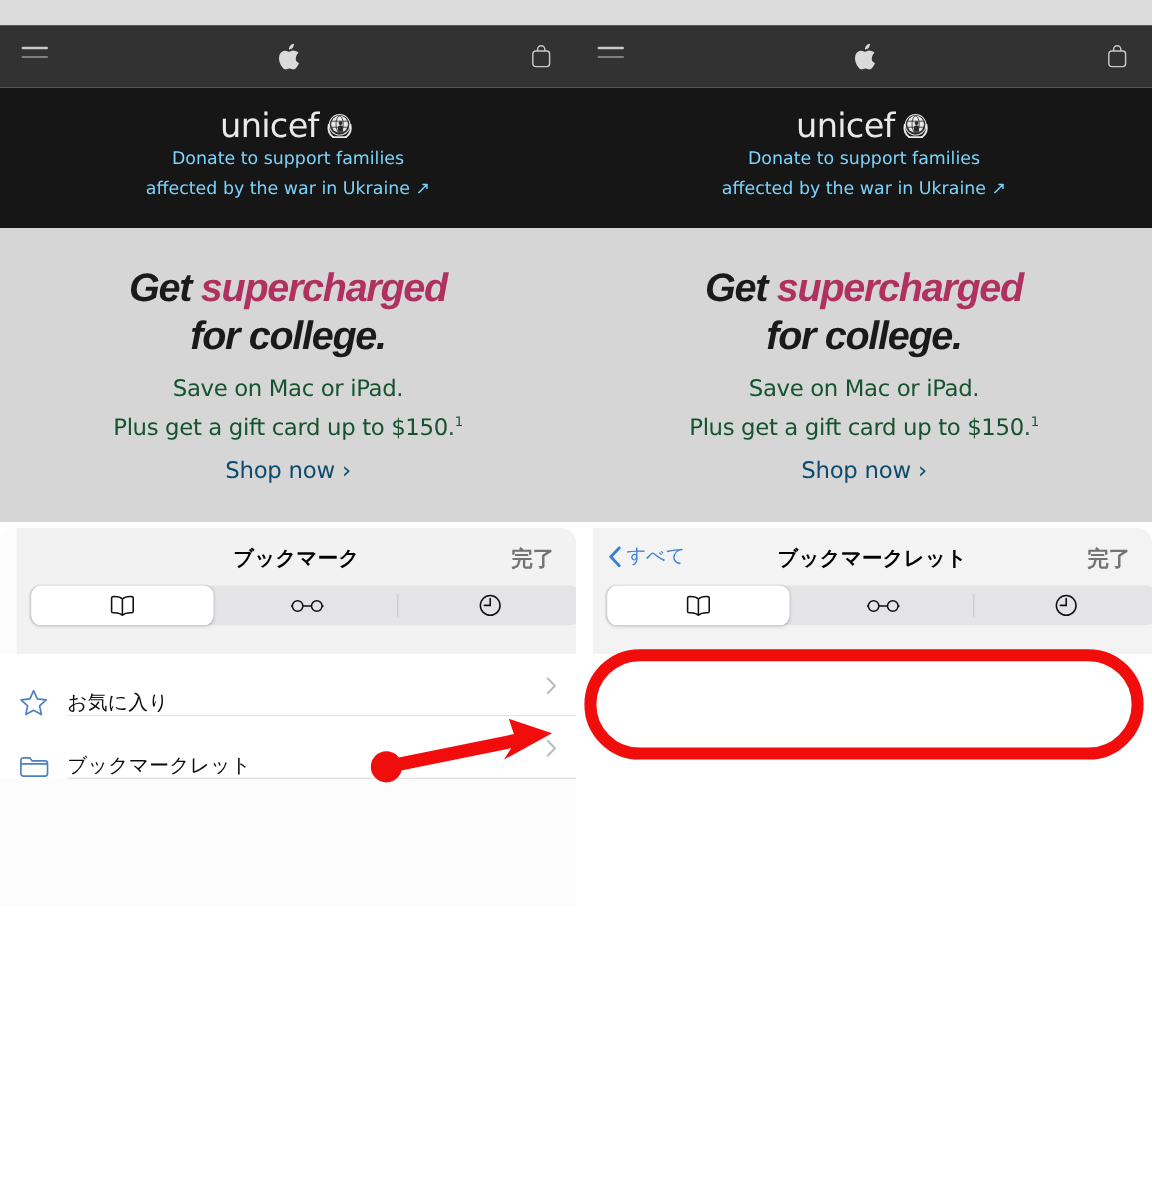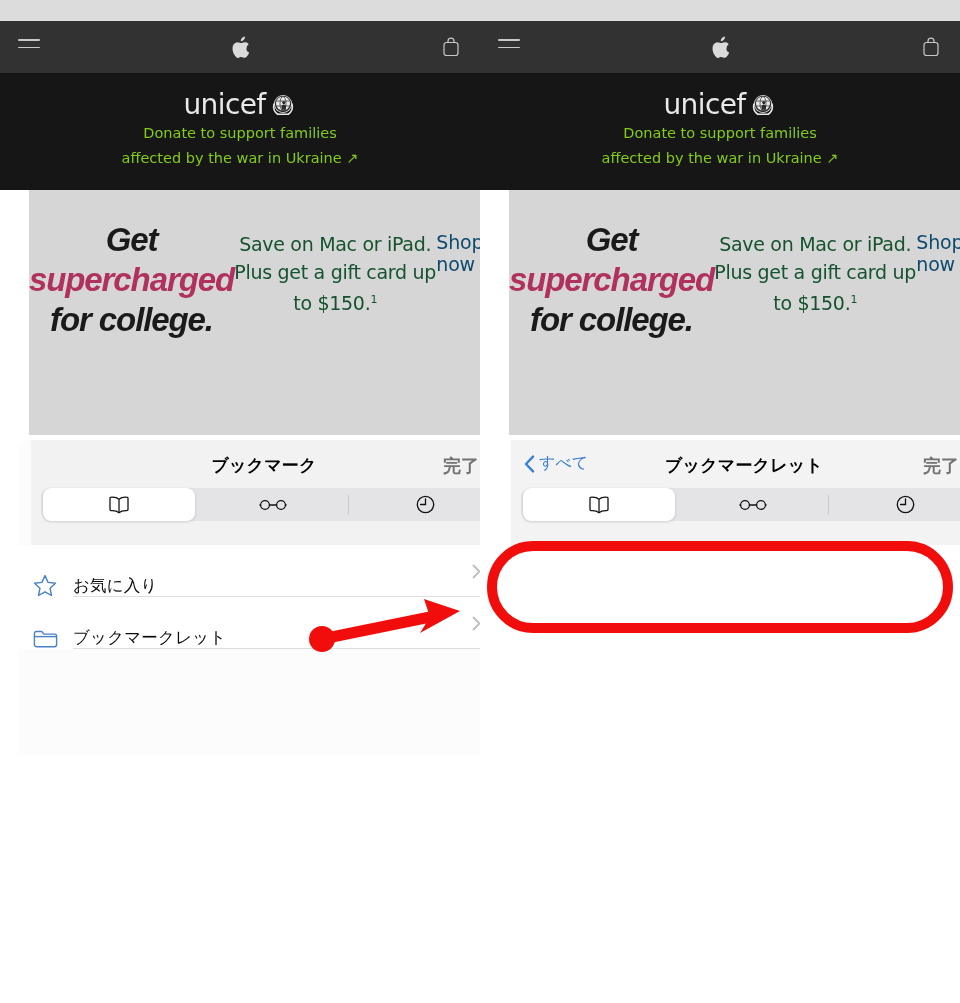--- a/index.html
+++ b/index.html
@@ -38,51 +38,50 @@
     display: flex; flex-direction: column; align-items: center; justify-content: flex-start;
     padding-top: 15px;
   }
   .unicef-logo { display: flex; align-items: center; gap: 3px; }
   .unicef-word {
     color: #e9e9e9; font-size: 28px; letter-spacing: -0.6px;
     font-family: "DejaVu Sans", sans-serif; font-weight: 400;
   }
   .unicef-emblem { width: 28px; height: 28px; }
   .unicef-line {
-    color: #84cc16; font-size: 14.5px; line-height: 25px; text-align: center;
+    color: #7dd3fc; font-size: 14.5px; line-height: 25px; text-align: center;
     font-family: "DejaVu Sans", sans-serif;
   }
 
   
   .hero {
     position: absolute; top: 190px; left: 0; width: 480px; height: 245px;
     background: #d6d6d6;
-    display: flex; flex-direction: row; align-items: flex-start;
+    display: flex; flex-direction: column; align-items: center;
     padding-top: 30px;
-    margin-left: 29px;
   }
   .hero-h1 {
     font-size: 33px; font-weight: bold; font-style: italic; color: #1a1a1a;
     line-height: 40px; text-align: center; letter-spacing: -1.1px;
     font-family: "Liberation Sans", sans-serif;
   }
   .hero-h1 .accent { color: #b0305e; }
   .hero-sub {
     font-size: 19px; color: #14532d; line-height: 28px; text-align: center;
     margin-top: 10px; font-family: "DejaVu Sans", sans-serif; letter-spacing: -0.3px;
   }
   .hero-sub sup { font-size: 11px; vertical-align: super; }
   .hero-cta {
     margin-top: 11px; color: #0c4a6e; font-size: 19px;
     font-family: "DejaVu Sans", sans-serif; letter-spacing: -0.2px;
   }
 
   
   .sheet {
-    position: absolute; left: 17px; top: 440px; width: 480px; height: 563px;
+    position: absolute; left: 0; top: 440px; width: 480px; height: 563px;
     background: #ffffff; border-radius: 12px 12px 0 0; overflow: hidden; padding-left: 14px;
   }
   .sheet.tinted { background: #fcfcfc; }
 
   .sheet-header {
     position: relative; width: 100%; height: 105px;
     background: #f3f3f4;
   }
   .sheet.tinted .sheet-header { background: #f2f2f3; }
 

